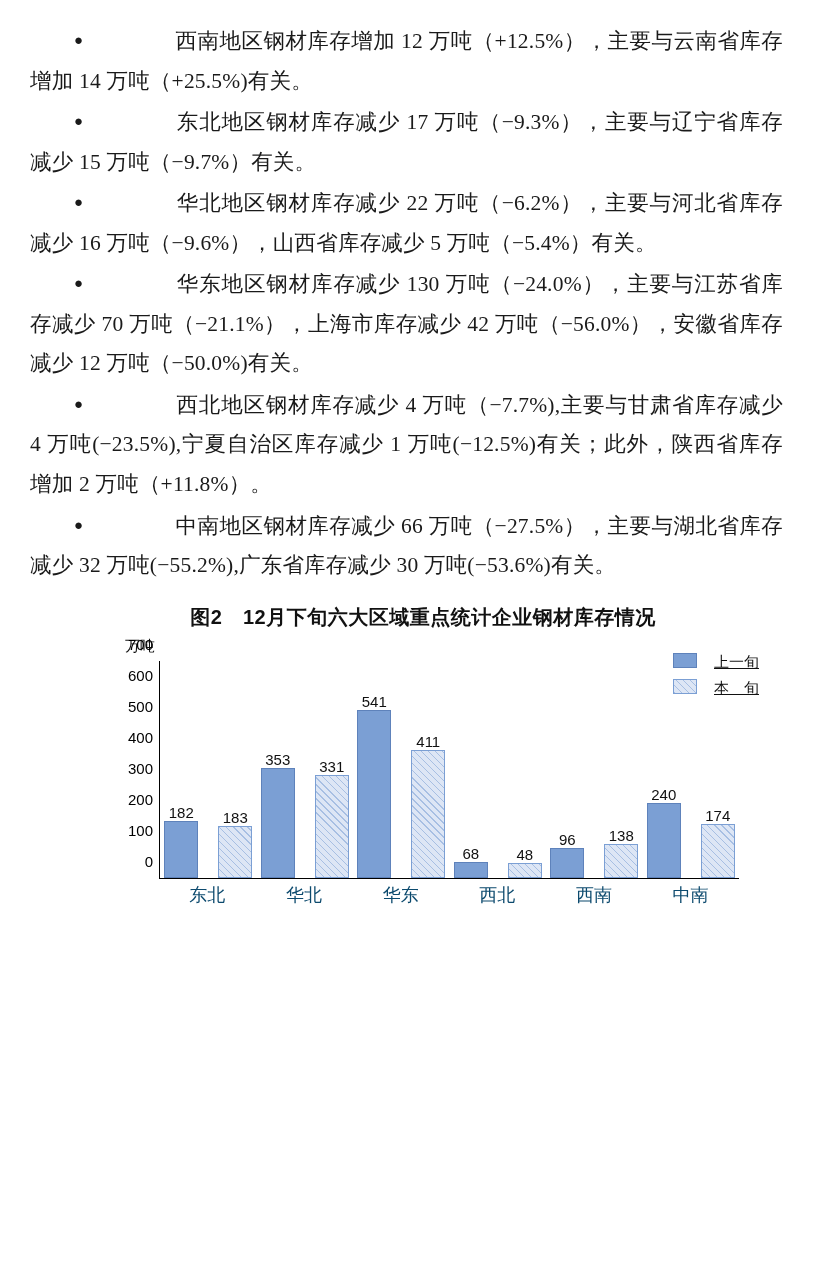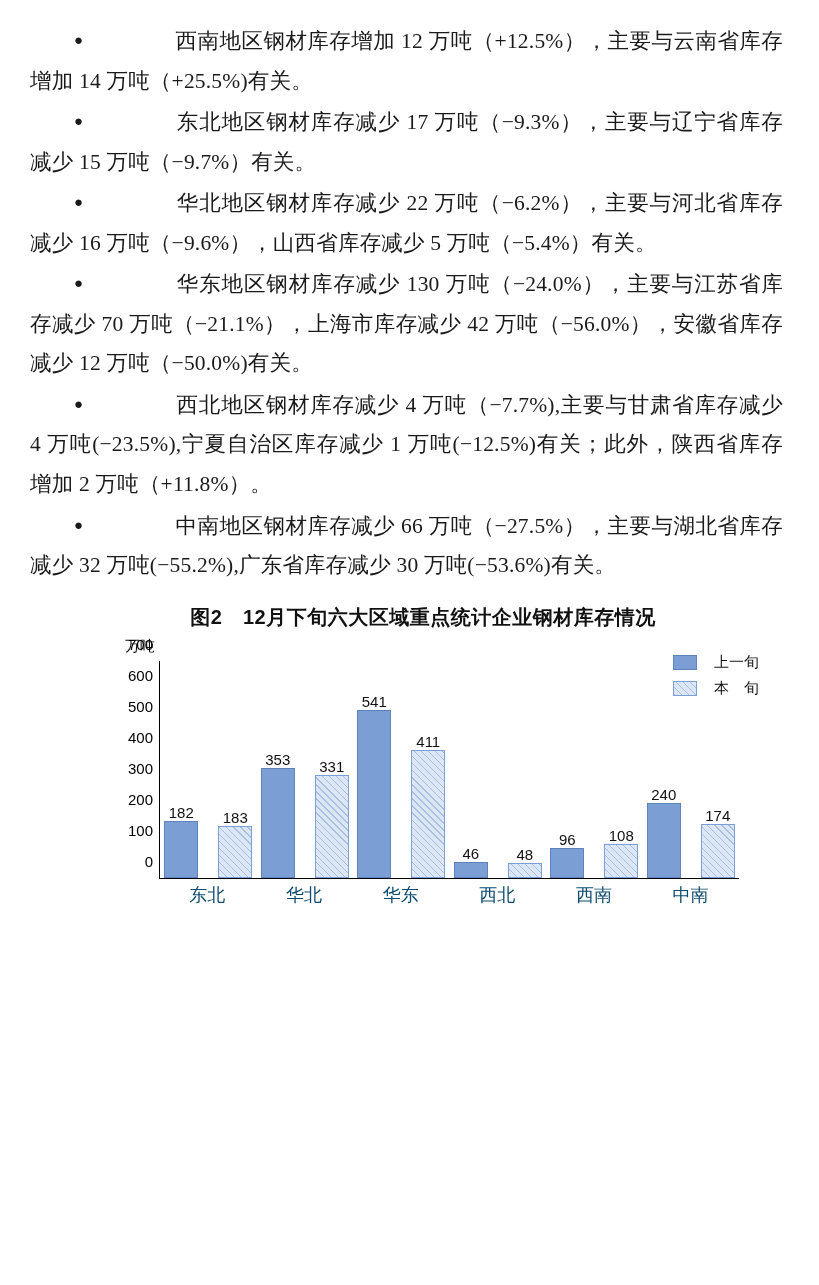--- a/index.html
+++ b/index.html
@@ -163,23 +163,23 @@
   .legend {
     position: absolute;
     right: 14px;
     top: 14px;
     font-family: "Liberation Sans", "DejaVu Sans", sans-serif;
     font-size: 15px;
     color: #111;
   }
   .legend-row {
     display: flex;
-    align-items: center;
     margin-bottom: 7px;
     gap: 17px;
+    text-decoration: underline;
   }
   .swatch {
     width: 22px;
     height: 13px;
     display: inline-block;
   }
   .swatch.prev {
     background: #7b9fd4;
     border: 1px solid #5e82bb;
   }
@@ -284,36 +284,36 @@
               <div class="bar prev" style="height:77.3%;"></div>
             </div>
             <div class="bar-wrap">
               <span class="bar-val" style="bottom:58.7%;">411</span>
               <div class="bar curr" style="height:58.7%;"></div>
             </div>
           </div>
 
           <div class="group">
             <div class="bar-wrap">
-              <span class="bar-val" style="bottom:7.4%;">46</span>
+              <span class="bar-val" style="bottom:7.4%;">68</span>
               <div class="bar prev" style="height:7.4%;"></div>
             </div>
             <div class="bar-wrap">
               <span class="bar-val" style="bottom:6.9%;">48</span>
               <div class="bar curr" style="height:6.9%;"></div>
             </div>
           </div>
 
           <div class="group">
             <div class="bar-wrap">
               <span class="bar-val" style="bottom:13.7%;">96</span>
               <div class="bar prev" style="height:13.7%;"></div>
             </div>
             <div class="bar-wrap">
-              <span class="bar-val" style="bottom:15.4%;">108</span>
+              <span class="bar-val" style="bottom:15.4%;">138</span>
               <div class="bar curr" style="height:15.4%;"></div>
             </div>
           </div>
 
           <div class="group">
             <div class="bar-wrap">
               <span class="bar-val" style="bottom:34.3%;">240</span>
               <div class="bar prev" style="height:34.3%;"></div>
             </div>
             <div class="bar-wrap">

